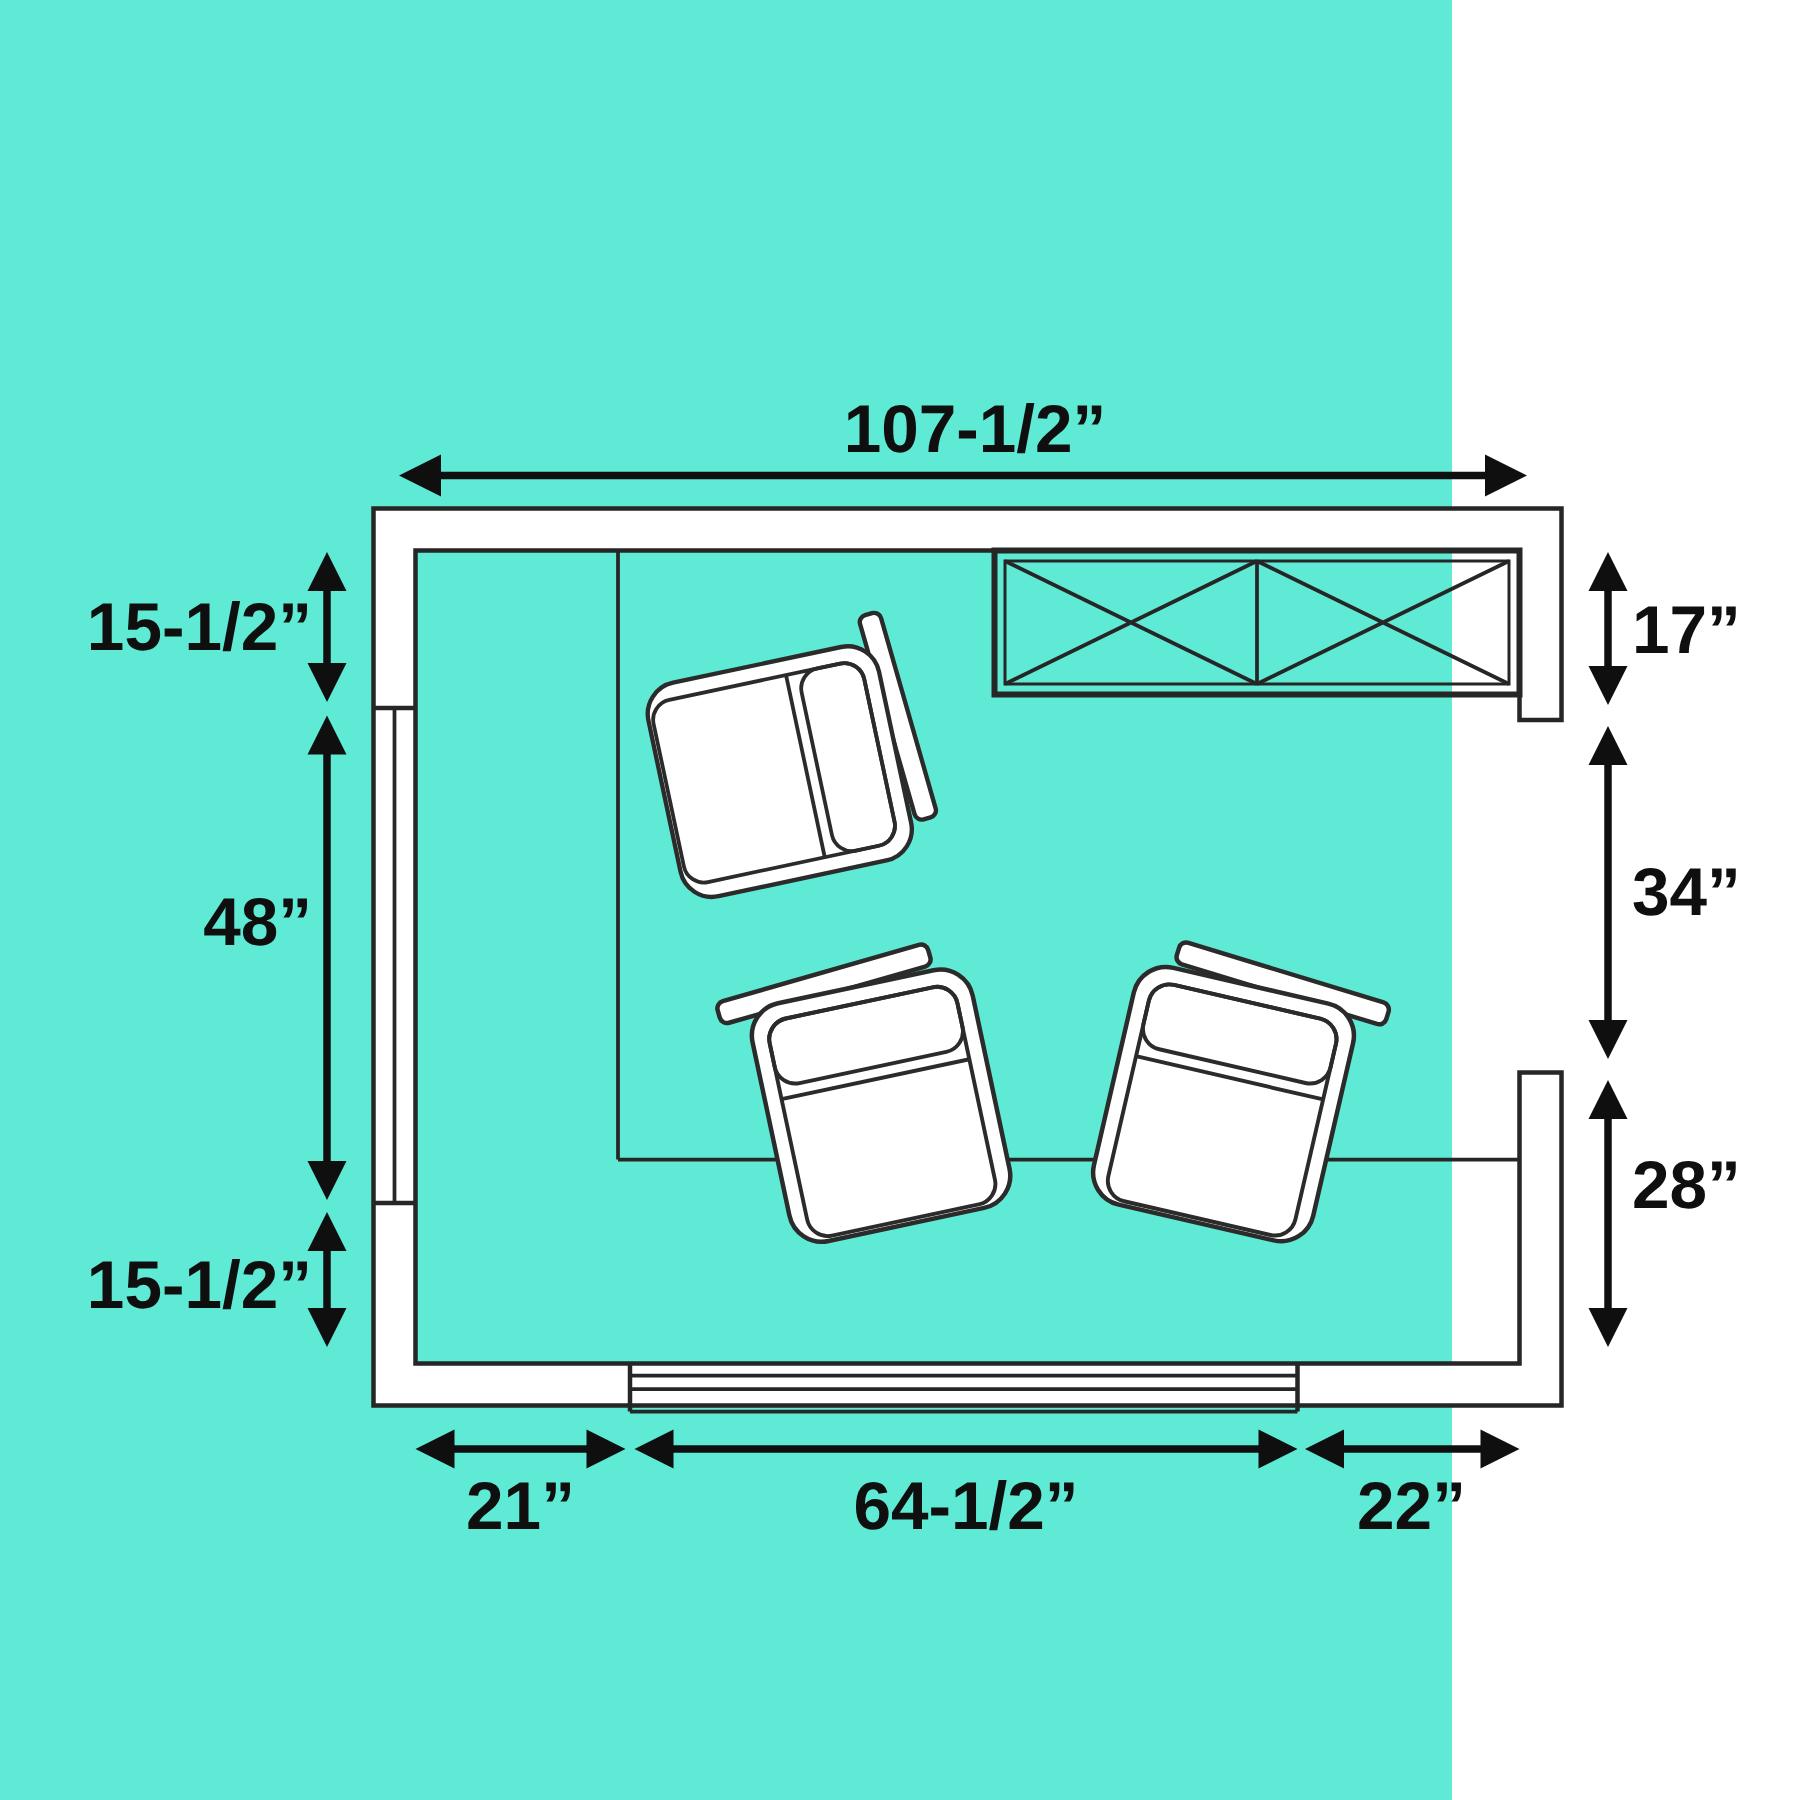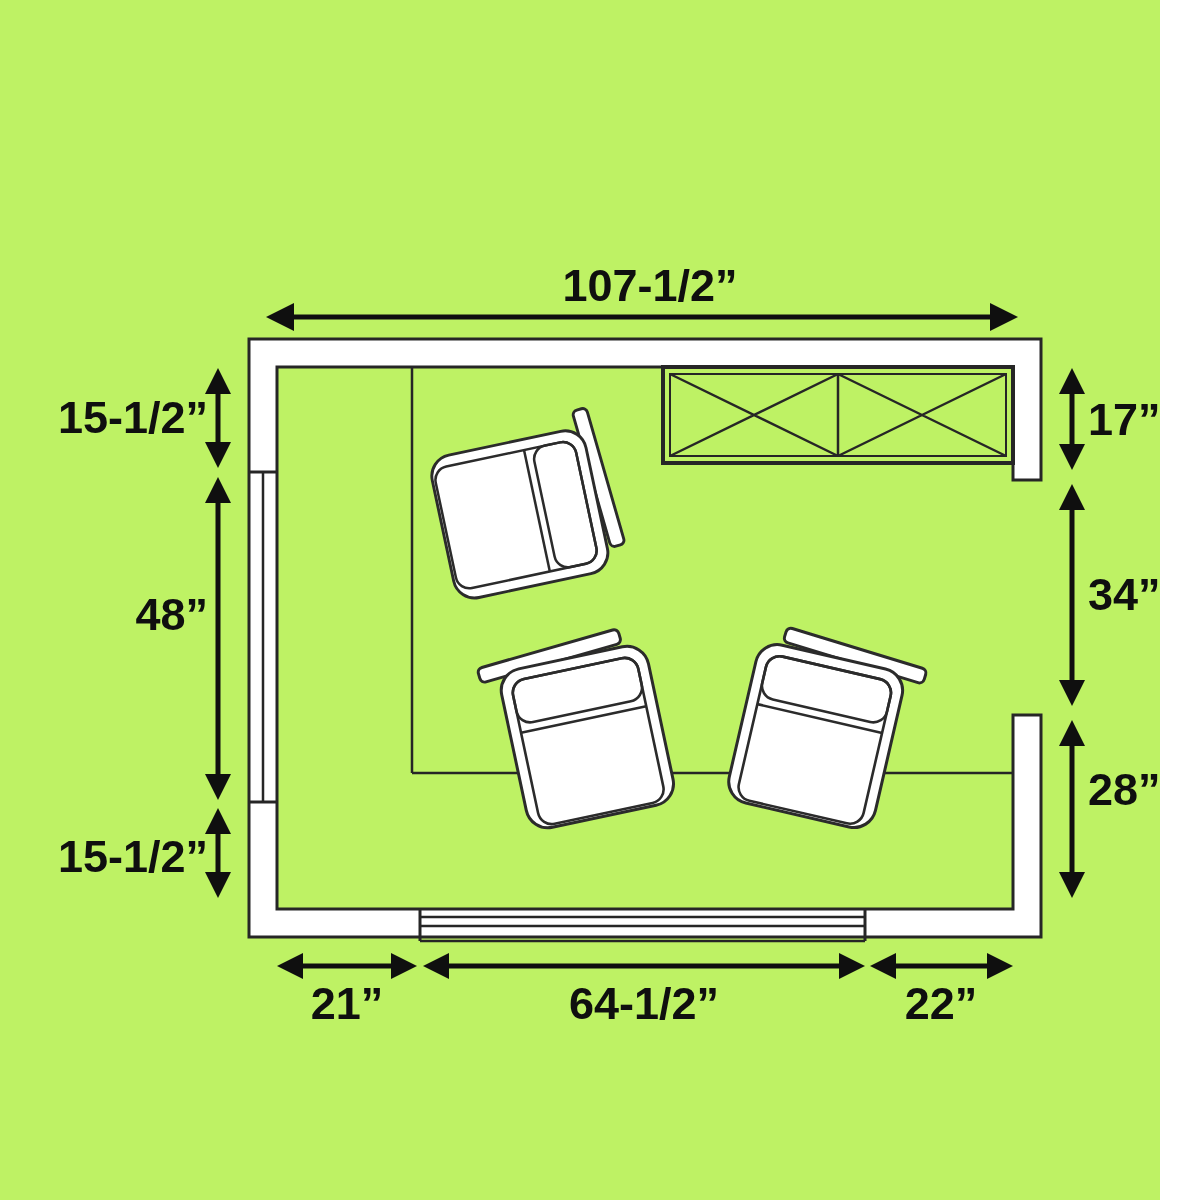--- a/index.html
+++ b/index.html
@@ -5,23 +5,23 @@
   html, body {
     margin: 0;
     padding: 0;
     background: #ffffff;
     width: 1200px;
     height: 1200px;
     overflow: hidden;
     font-family: "Liberation Sans", sans-serif;
   }
   .plan-wrap {
-    width: 1160px;
+    width: 968px;
     height: 1200px;
-    background: #bef264;
+    background: #5eead4;
   }
   svg { display: block; }
   .wall {
     fill: #ffffff;
     stroke: #262626;
     stroke-width: 3;
     stroke-linejoin: miter;
   }
   .line { stroke: #262626; fill: none; }
   .w25 { stroke-width: 2.5; }

